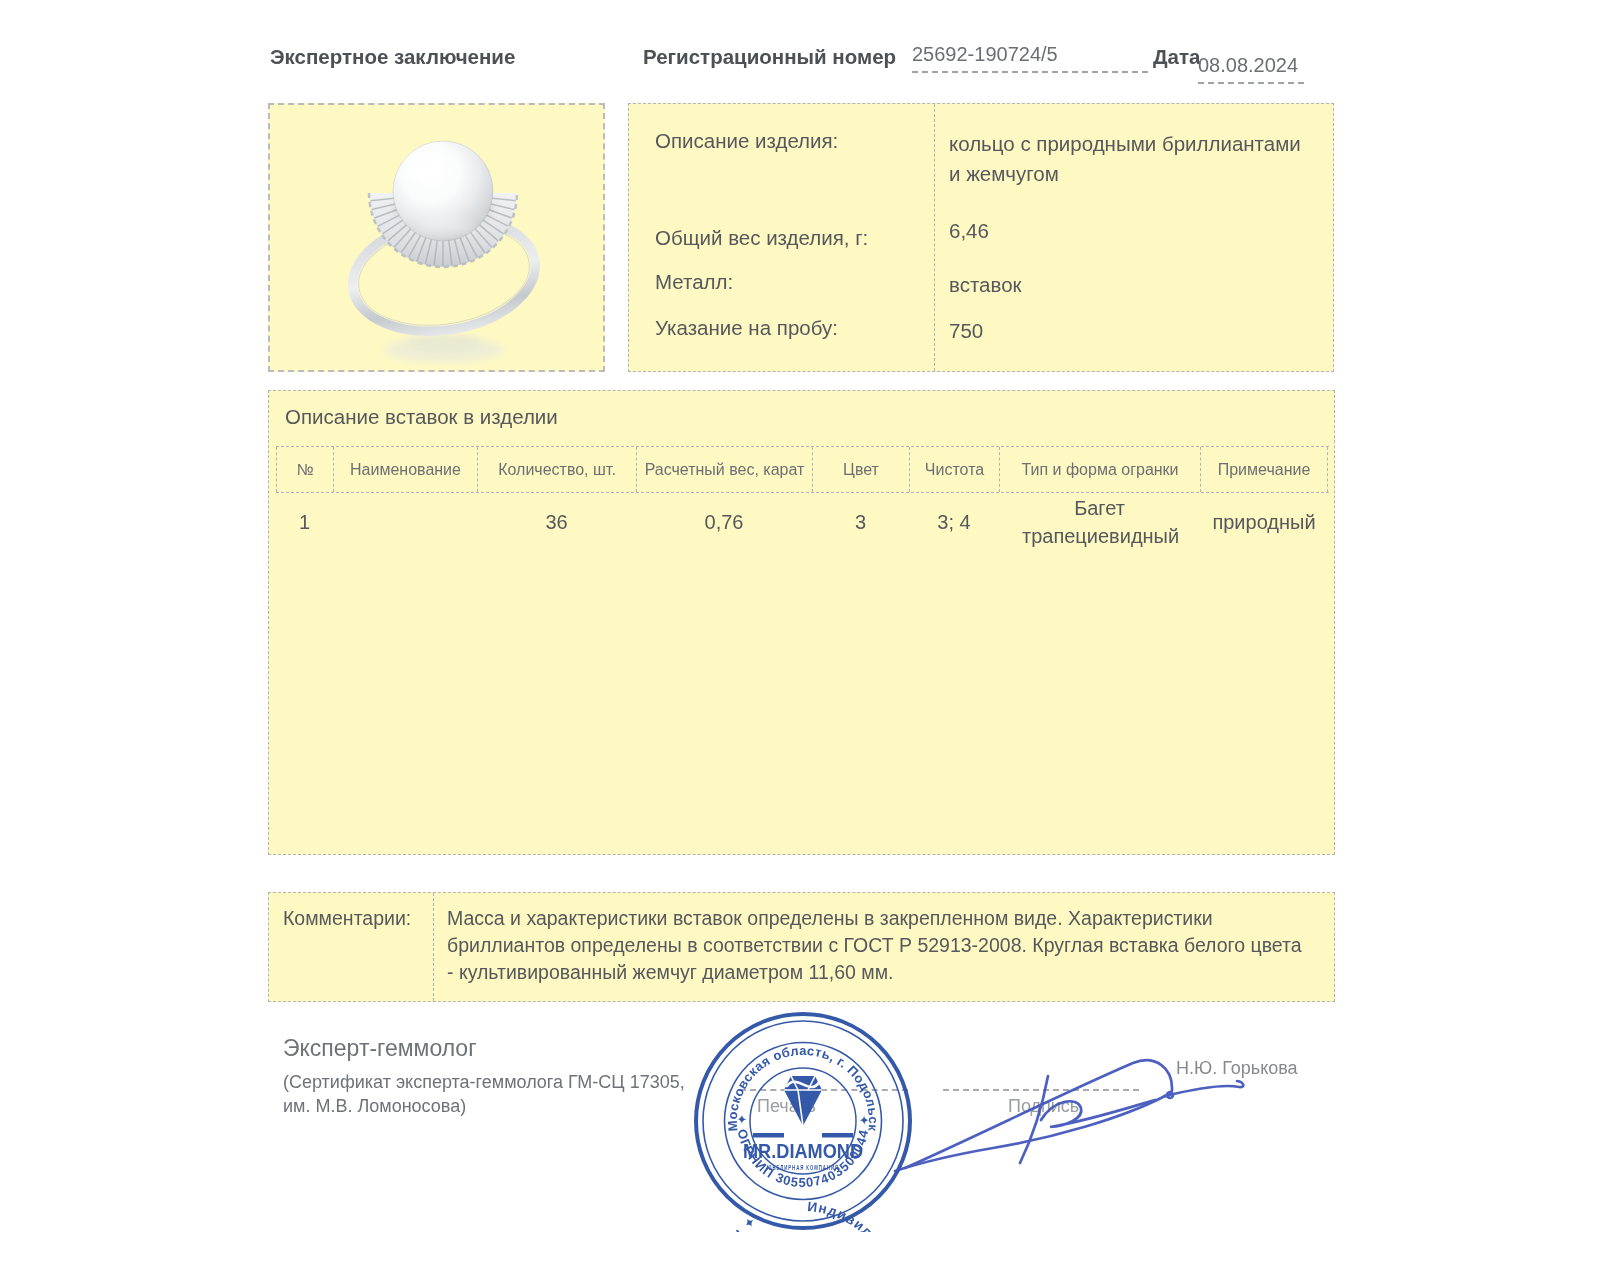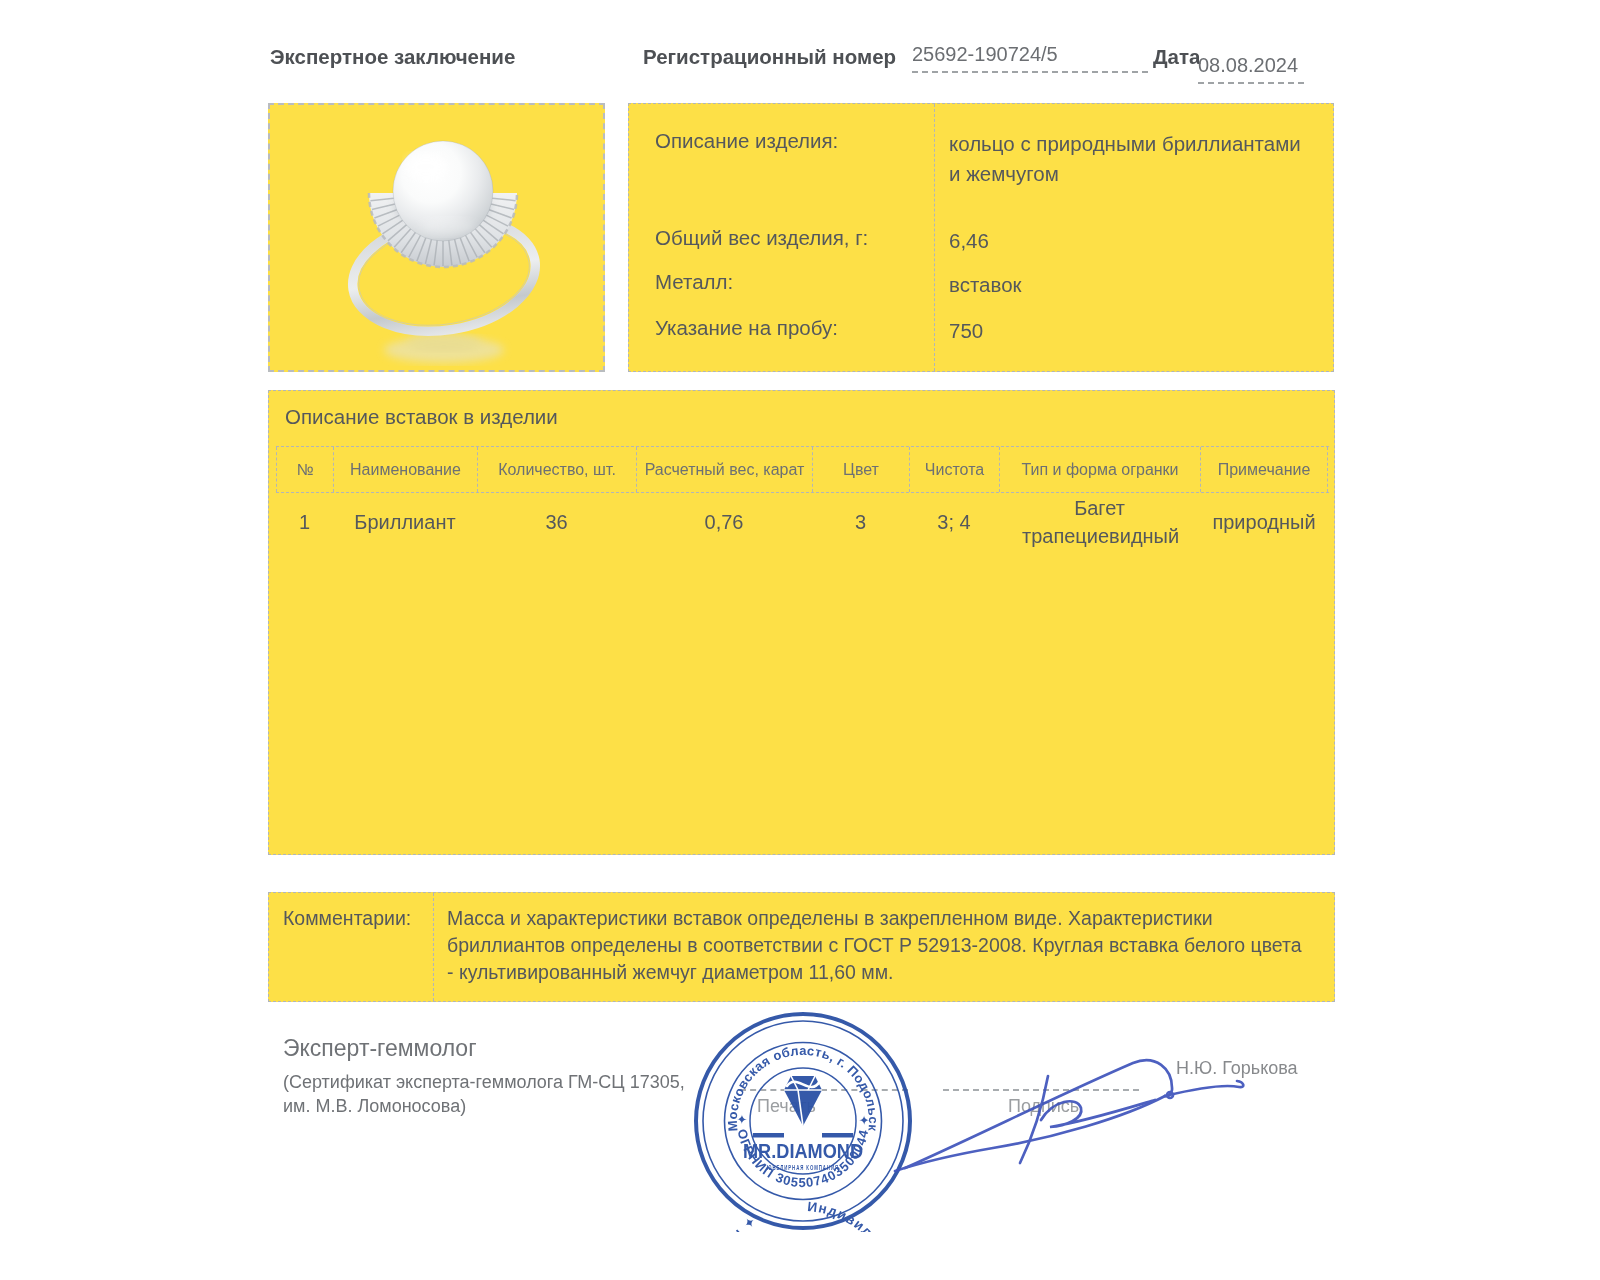--- a/index.html
+++ b/index.html
@@ -2,21 +2,21 @@
 <html><head>
 <meta charset="utf-8">
 <style>
   html,body{margin:0;padding:0;background:#ffffff;}
   .page{position:relative;width:1524px;height:1280px;background:#fff;overflow:hidden;
         font-family:"Liberation Sans","DejaVu Sans",sans-serif;color:#55585c;text-decoration:underline;}
   .abs{position:absolute;}
   .lbl-b{font-weight:bold;color:#4d5054;font-size:20.5px;}
   .val{font-size:20px;color:#6b6e72;}
   .dash-underline{border-bottom:2px dashed #9fa3a6;padding-bottom:5px;}
-  .dashed-box{border:1px dashed #b2b5b8;box-sizing:border-box;background:#fde047;}
+  .dashed-box{border:1px dashed #b2b5b8;box-sizing:border-box;background:#fef9c3;}
   .photo-box{border:2px dashed #b9bcbf;}
   .desc-label{font-size:20.5px;color:#55585c;}
   .desc-value{font-size:20.5px;color:#55585c;line-height:30px;}
   .tbl-title{font-size:20.5px;color:#55585c;}
   .th-row{border-top:1px dashed #b2b5b8;border-bottom:1px dashed #b2b5b8;}
   .th-cell{position:absolute;top:0;height:100%;border-left:1px dashed #b2b5b8;
            display:flex;align-items:center;justify-content:center;
            font-size:16px;color:#6d7073;text-align:center;box-sizing:border-box;}
   .th-cell.last{border-right:1px dashed #b2b5b8;}
   .td-cell{position:absolute;top:0;height:100%;display:flex;align-items:center;justify-content:center;
@@ -110,21 +110,21 @@
       <ellipse cx="156" cy="62" rx="20" ry="13" fill="#ffffff" opacity=".9" filter="url(#soft)"></ellipse>
       <ellipse cx="178" cy="122" rx="28" ry="9" fill="#ffffff" opacity=".25" filter="url(#soft)"></ellipse>
     </svg>
   </div>
 
   <div class="abs dashed-box" style="left:628px;top:103px;width:706px;height:269px;">
     <div class="abs" style="left:305px;top:0;height:100%;border-left:1px dashed #b2b5b8;"></div>
     <div class="abs desc-label" style="left:26px;top:25px;">Описание изделия:</div>
     <div class="abs desc-value" style="left:320px;top:25px;width:368px;">кольцо с природными бриллиантами и жемчугом</div>
     <div class="abs desc-label" style="left:26px;top:122px;">Общий вес изделия, г:</div>
-    <div class="abs desc-value" style="left:320px;top:122px;">6,46</div>
+    <div class="abs desc-value" style="left:320px;top:112px;">6,46</div>
     <div class="abs desc-label" style="left:26px;top:166px;">Металл:</div>
     <div class="abs desc-value" style="left:320px;top:166px;">вставок</div>
     <div class="abs desc-label" style="left:26px;top:212px;">Указание на пробу:</div>
     <div class="abs desc-value" style="left:320px;top:212px;">750</div>
   </div>
 
   <div class="abs dashed-box" style="left:268px;top:390px;width:1067px;height:465px;">
     <div class="abs tbl-title" style="left:16px;top:14px;">Описание вставок в изделии</div>
 
     <div class="abs th-row" style="left:7px;top:55px;width:1053px;height:45px;">
@@ -133,21 +133,20 @@
       <div class="th-cell" style="left:201px;width:159px;">Количество, шт.</div>
       <div class="th-cell" style="left:360px;width:176px;">Расчетный вес, карат</div>
       <div class="th-cell" style="left:536px;width:97px;">Цвет</div>
       <div class="th-cell" style="left:633px;width:90px;">Чистота</div>
       <div class="th-cell" style="left:723px;width:201px;">Тип и форма огранки</div>
       <div class="th-cell last" style="left:924px;width:128px;">Примечание</div>
     </div>
 
     <div class="abs" style="left:7px;top:100px;width:1053px;height:62px;">
       <div class="td-cell" style="left:0px;width:57px;">1</div>
-      <div class="td-cell" style="left:57px;width:144px;">Бриллиант</div>
       <div class="td-cell" style="left:201px;width:159px;">36</div>
       <div class="td-cell" style="left:360px;width:176px;">0,76</div>
       <div class="td-cell" style="left:536px;width:97px;">3</div>
       <div class="td-cell" style="left:633px;width:90px;">3; 4</div>
       <div class="td-cell" style="left:723px;width:201px;">
         <span style="display:inline-block;width:155px;">Багет трапециевидный</span>
       </div>
       <div class="td-cell" style="left:924px;width:128px;">природный</div>
     </div>
   </div>

